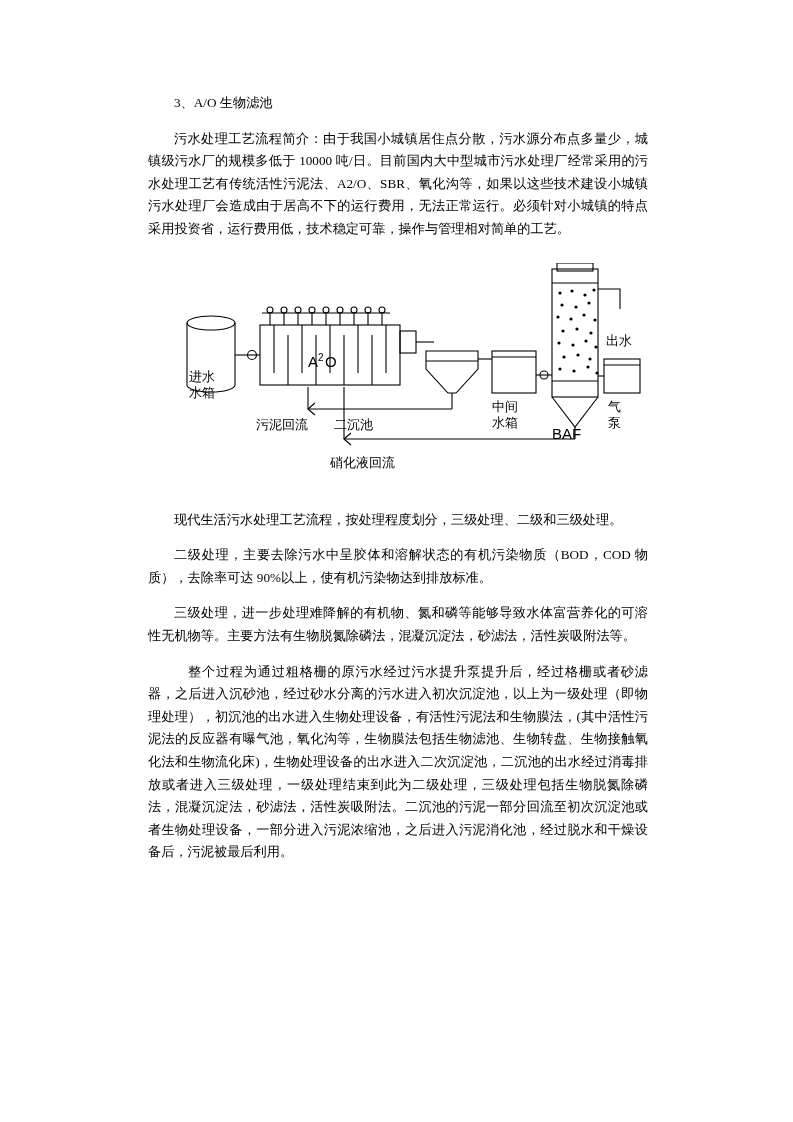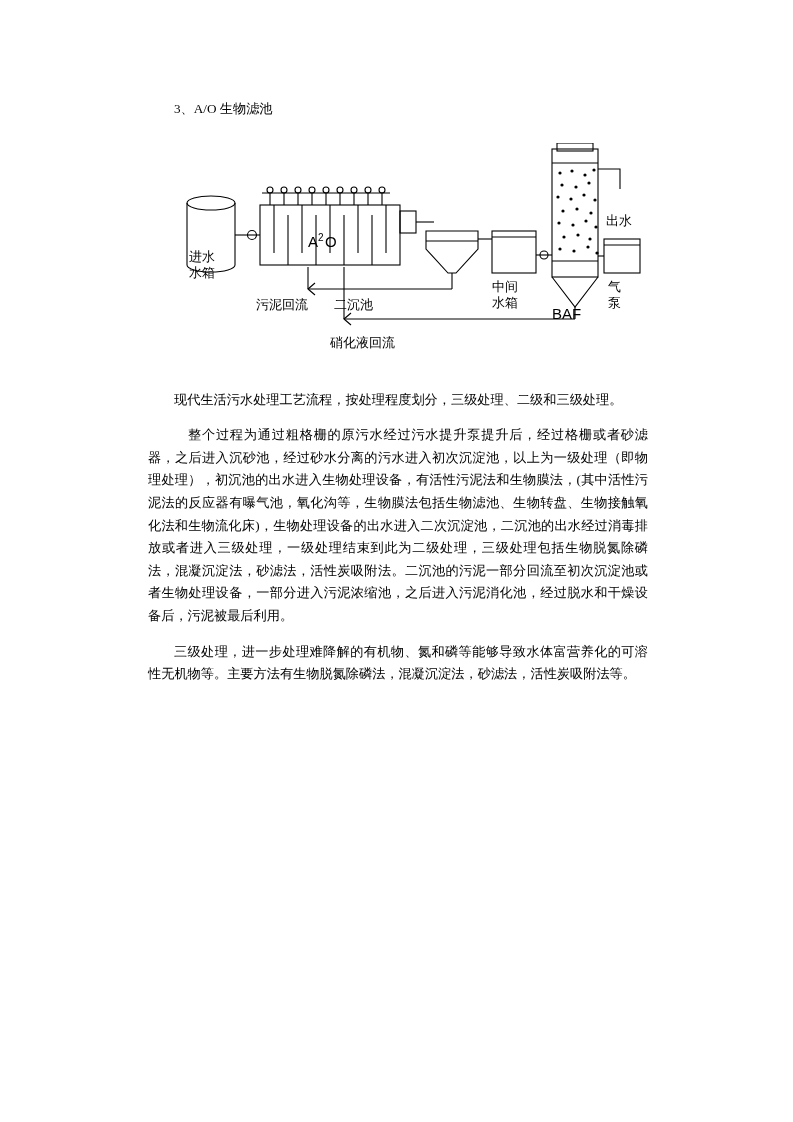--- a/index.html
+++ b/index.html
@@ -22,21 +22,21 @@
     height: 1122px;
     background: #fff;
   }
   .content {
     position: absolute;
     left: 148px;
     top: 88px;
     width: 500px;
   }
   p.para {
-    margin: 10px 0 13px 0;
+    margin: 4px 0 13px 0;
     font-size: 13.2px;
     line-height: 22.6px;
     text-align: justify;
     text-justify: inter-ideograph;
     text-indent: 26px;
   }
   .figure-wrap {
     position: relative;
     width: 500px;
     height: 228px;
@@ -49,20 +49,21 @@
   }
 </style>
 </head>
 <body>
 
 <div class="page">
   <div class="content">
 
     <p class="para">3、A/O 生物滤池</p>
 
+    <p class="para">污水处理工艺流程简介：由于我国小城镇居住点分散，污水源分布点多量少，城镇级污水厂的规模多低于 10000 吨/日。目前国内大中型城市污水处理厂经常采用的污水处理工艺有传统活性污泥法、A2/O、SBR、氧化沟等，如果以这些技术建设小城镇污水处理厂会造成由于居高不下的运行费用，无法正常运行。必须针对小城镇的特点采用投资省，运行费用低，技术稳定可靠，操作与管理相对简单的工艺。</p>
 
     <div class="figure-wrap">
       <svg class="figure" width="500" height="228" viewBox="0 0 500 228" xmlns="http://www.w3.org/2000/svg">
         <g fill="none" stroke="#000" stroke-width="1.1">
 
           <ellipse cx="63" cy="60" rx="24" ry="7"></ellipse>
           <path d="M39,60 L39,122"></path>
           <path d="M87,60 L87,122"></path>
           <path d="M39,122 A24,7 0 0 0 87,122"></path>
 
@@ -171,17 +172,18 @@
           <text x="404" y="176" font-size="15">BAF</text>
           <text x="458" y="82">出水</text>
           <text x="460" y="148">气</text>
           <text x="460" y="164">泵</text>
           <text x="182" y="204">硝化液回流</text>
         </g>
       </svg>
     </div>
 
     <p class="para">现代生活污水处理工艺流程，按处理程度划分，三级处理、二级和三级处理。</p>
+    <p class="para">二级处理，主要去除污水中呈胶体和溶解状态的有机污染物质（BOD，COD 物质），去除率可达 90%以上，使有机污染物达到排放标准。</p>
+    <p class="para">三级处理，进一步处理难降解的有机物、氮和磷等能够导致水体富营养化的可溶性无机物等。主要方法有生物脱氮除磷法，混凝沉淀法，砂滤法，活性炭吸附法等。</p>
     <p class="para">　整个过程为通过粗格栅的原污水经过污水提升泵提升后，经过格栅或者砂滤器，之后进入沉砂池，经过砂水分离的污水进入初次沉淀池，以上为一级处理（即物理处理），初沉池的出水进入生物处理设备，有活性污泥法和生物膜法，(其中活性污泥法的反应器有曝气池，氧化沟等，生物膜法包括生物滤池、生物转盘、生物接触氧化法和生物流化床)，生物处理设备的出水进入二次沉淀池，二沉池的出水经过消毒排放或者进入三级处理，一级处理结束到此为二级处理，三级处理包括生物脱氮除磷法，混凝沉淀法，砂滤法，活性炭吸附法。二沉池的污泥一部分回流至初次沉淀池或者生物处理设备，一部分进入污泥浓缩池，之后进入污泥消化池，经过脱水和干燥设备后，污泥被最后利用。</p>
-    <p class="para">三级处理，进一步处理难降解的有机物、氮和磷等能够导致水体富营养化的可溶性无机物等。主要方法有生物脱氮除磷法，混凝沉淀法，砂滤法，活性炭吸附法等。</p>
 
   </div>
 </div>
 
 </body></html>

